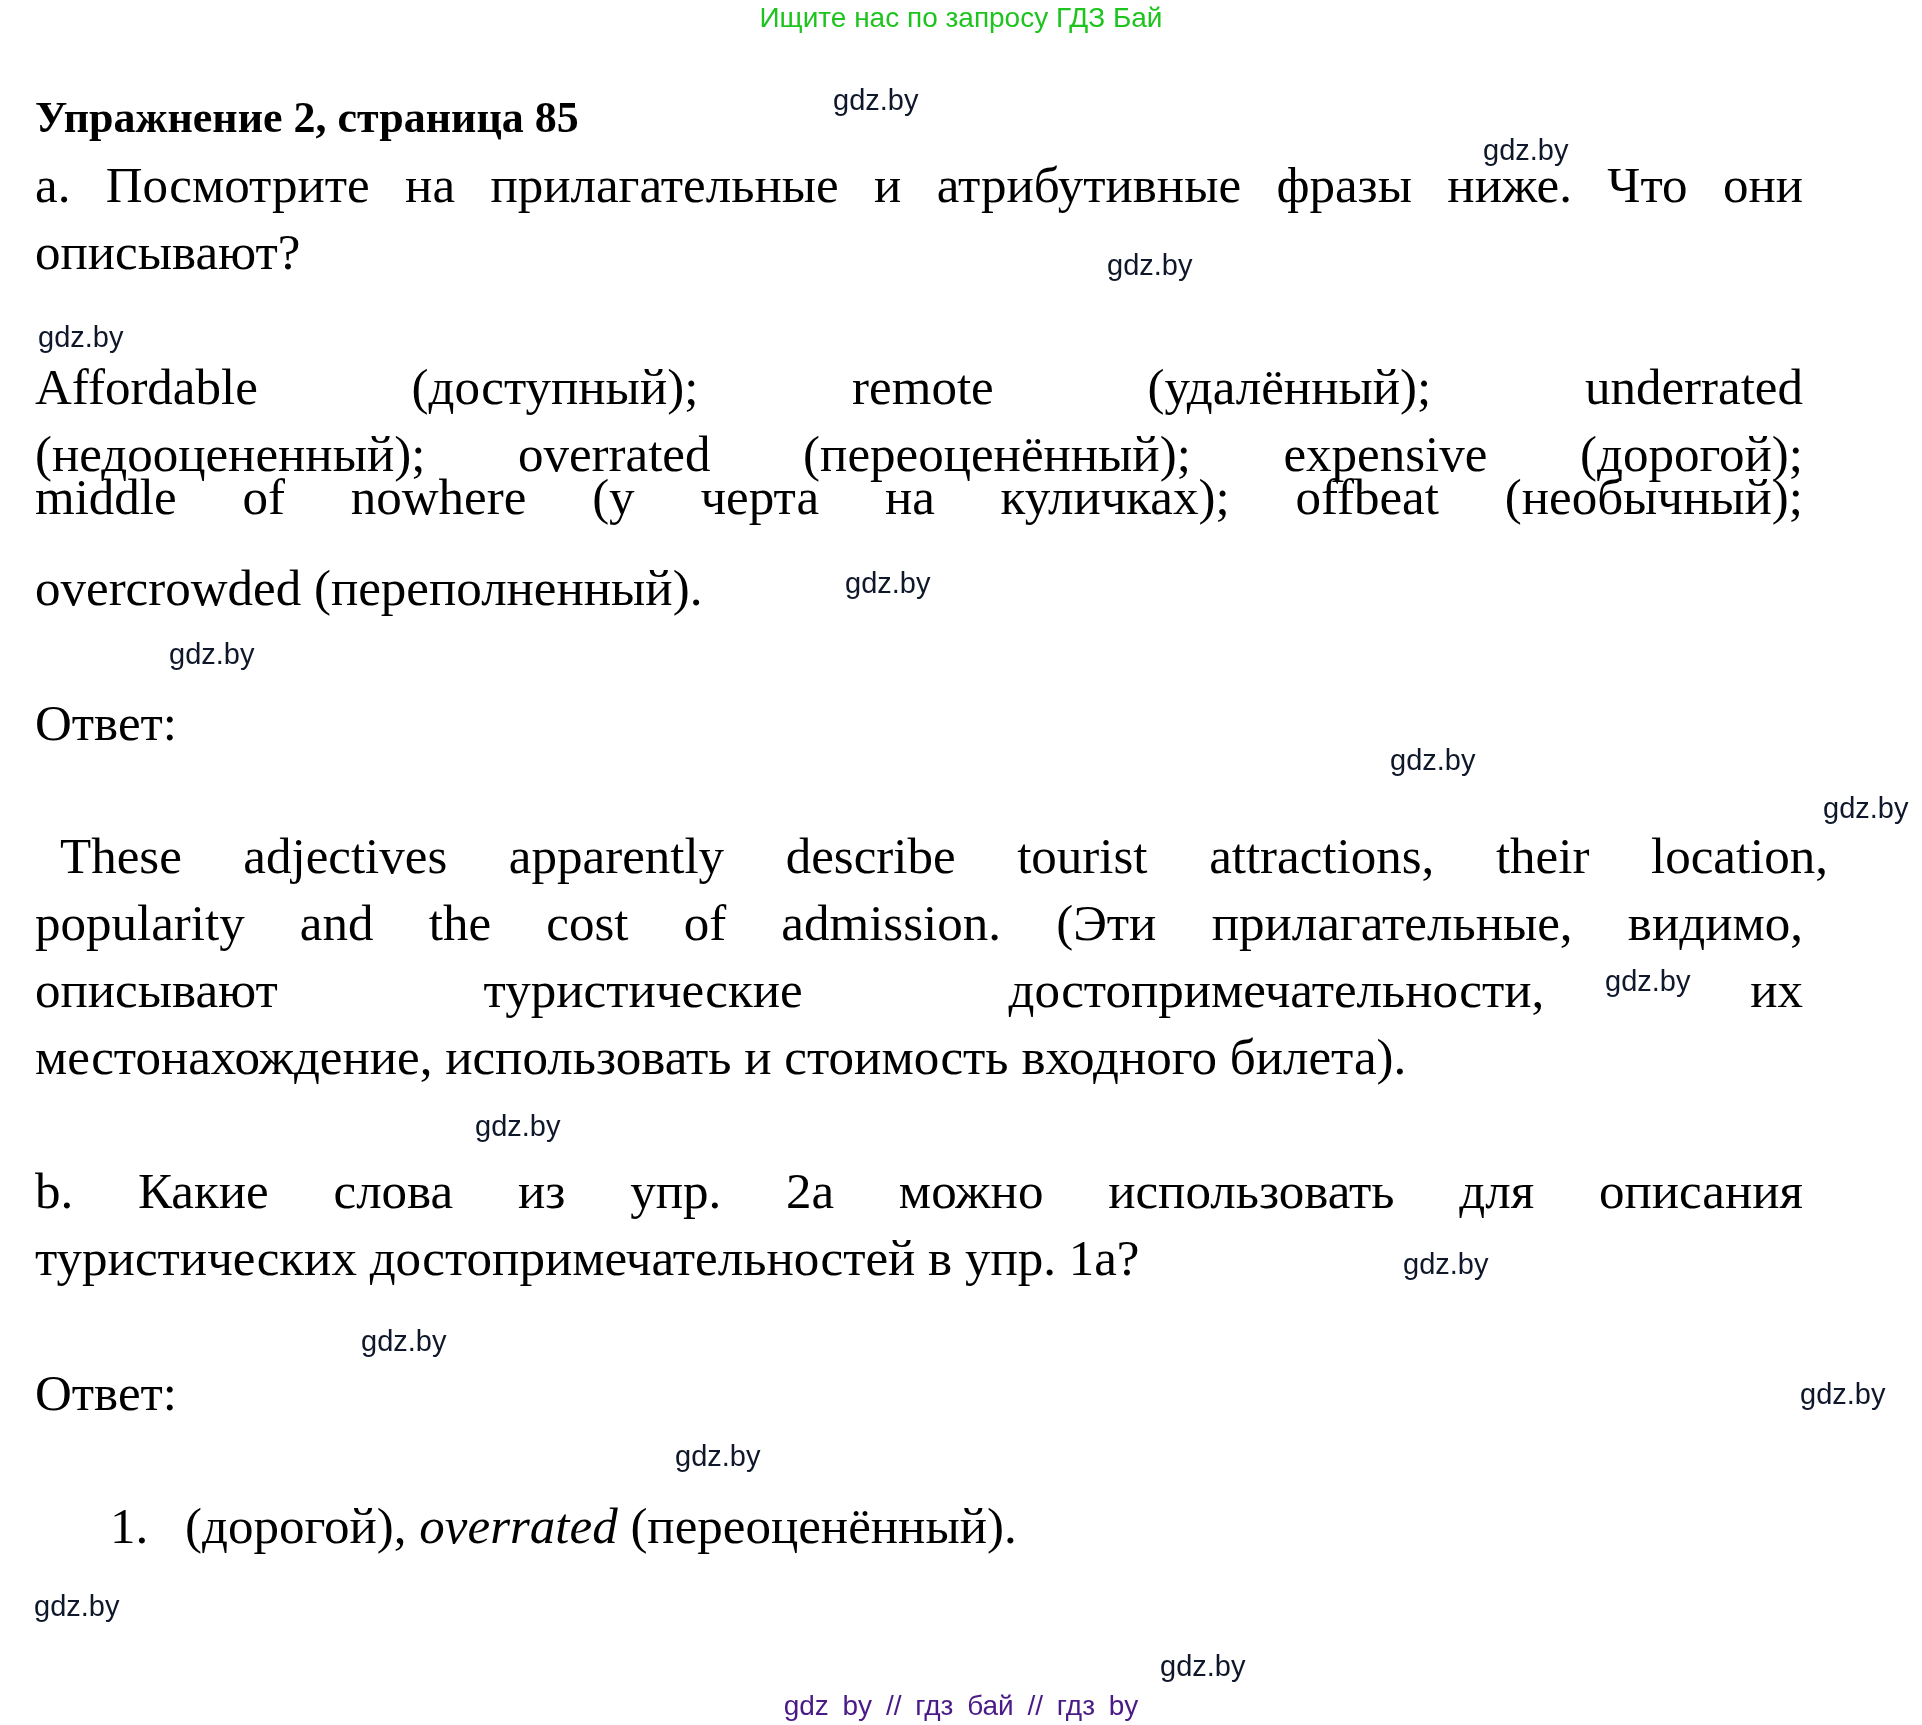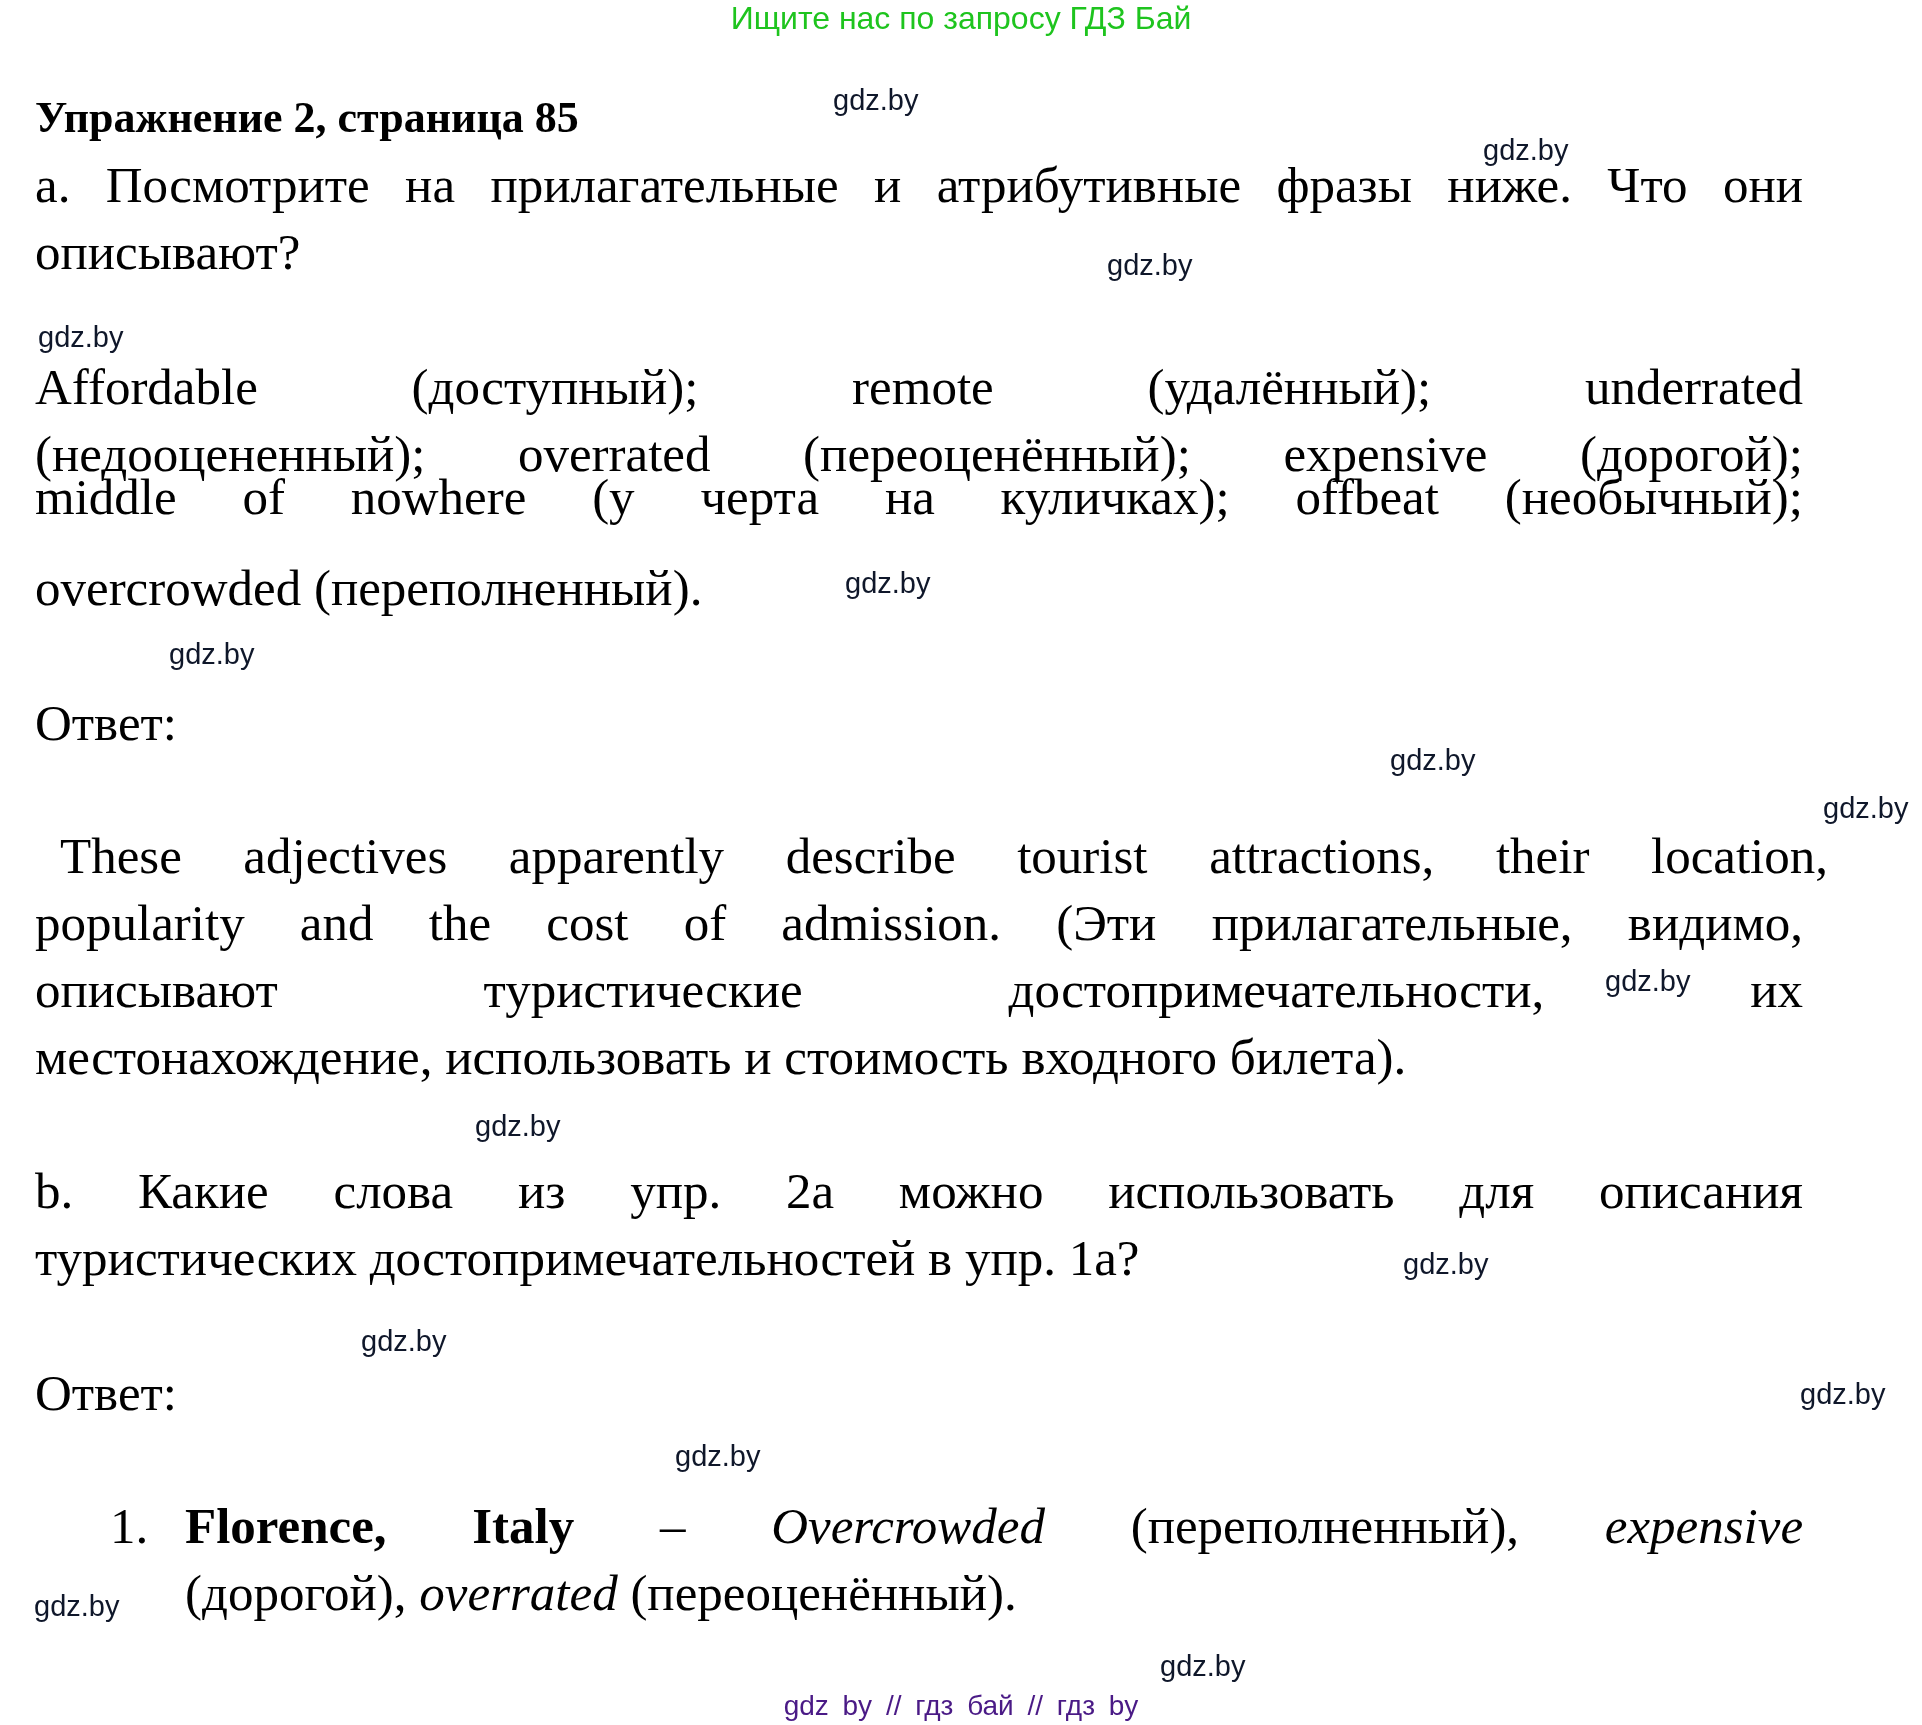--- a/index.html
+++ b/index.html
@@ -1,19 +1,19 @@
 <!DOCTYPE html>
 <html><head>
 <meta charset="utf-8">
 <style>
   html, body { margin:0; padding:0; background:#ffffff; }
   body { width:1922px; height:1725px; position:relative; overflow:hidden; }
   .header-banner {
     position:absolute; left:0; top:0; width:1922px; text-align:center;
-    font-family:"Liberation Sans", sans-serif; font-size:32px; line-height:36px;
+    font-family:"Liberation Sans", sans-serif; font-size:28px; line-height:36px;
     color:#1ec41e;
   }
   .footer-banner {
     position:absolute; left:0; top:1688px; width:1922px; text-align:center;
     font-family:"Liberation Sans", sans-serif; font-size:28px; line-height:36px;
     color:#4a1a86; word-spacing:6px;
   }
   .doc {
     position:absolute; left:35px; top:0; width:1768px;
     font-family:"Liberation Serif", serif; color:#000; font-size:51px;
@@ -55,27 +55,20 @@
   <div class="line-block" style="top:1024px;">местонахождение, использовать и стоимость входного билета).</div>
 
   <div class="line-block just-last" style="top:1158px;">b. Какие слова из упр. 2a можно использовать для описания</div>
   <div class="line-block" style="top:1225px;">туристических достопримечательностей в упр. 1a?</div>
 
   <div class="line-block" style="top:1360px;">Ответ:</div>
 
   <div class="list-item" style="top:1493px; height:134px;">
     <span class="list-num">1.</span>
     <div class="list-body">
-      <div style="text-align:justify; text-align-last:justify;">
-        <span class="b">Florence, Italy</span>
-        <span>–</span>
-        <span class="i">Overcrowded</span>
-        <span>(переполненный),</span>
-        <span class="i">expensive</span>
-      </div>
       <div>
         <span>(дорогой),</span>
         <span class="i">overrated</span>
         <span>(переоценённый).</span>
       </div>
     </div>
   </div>
 </div>
 
 <span class="wm" style="left:833px; top:84px;">gdz.by</span>

